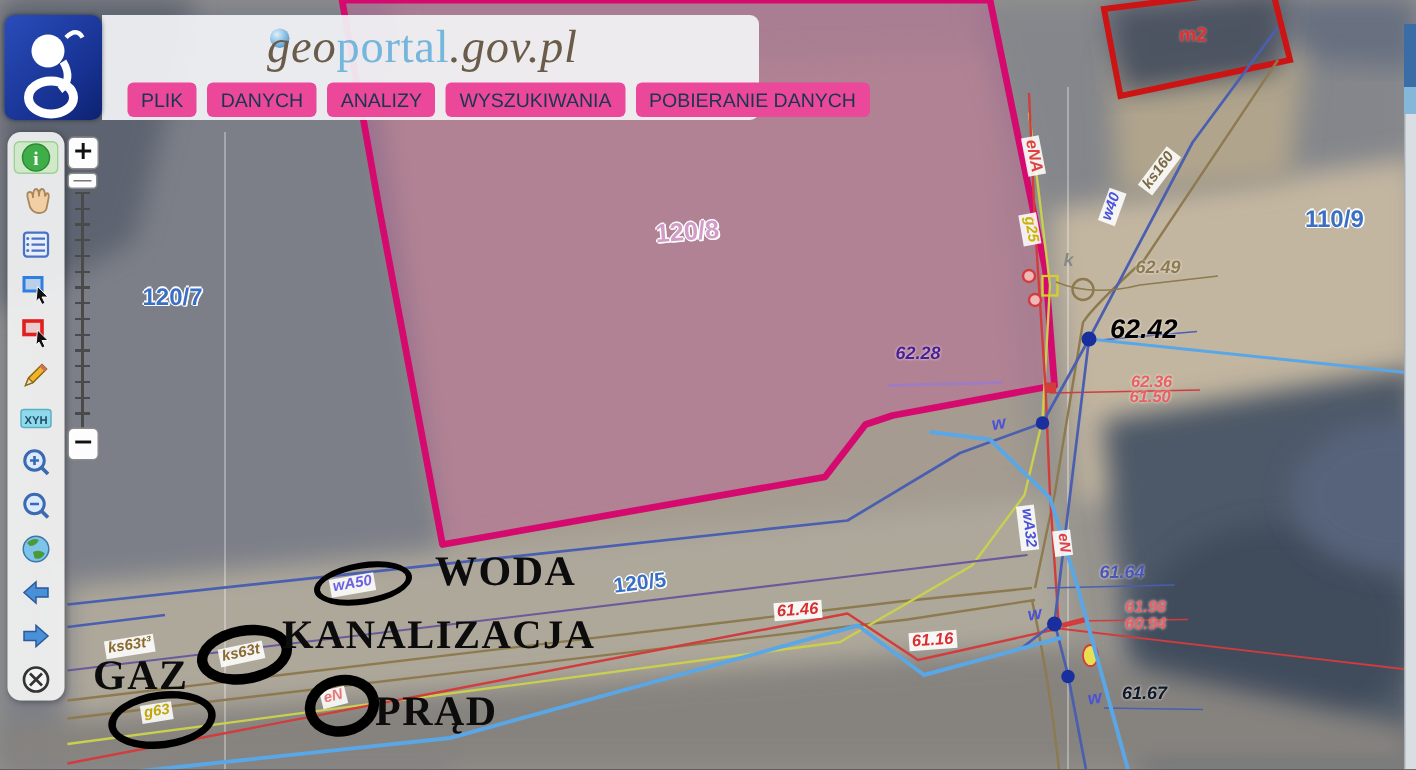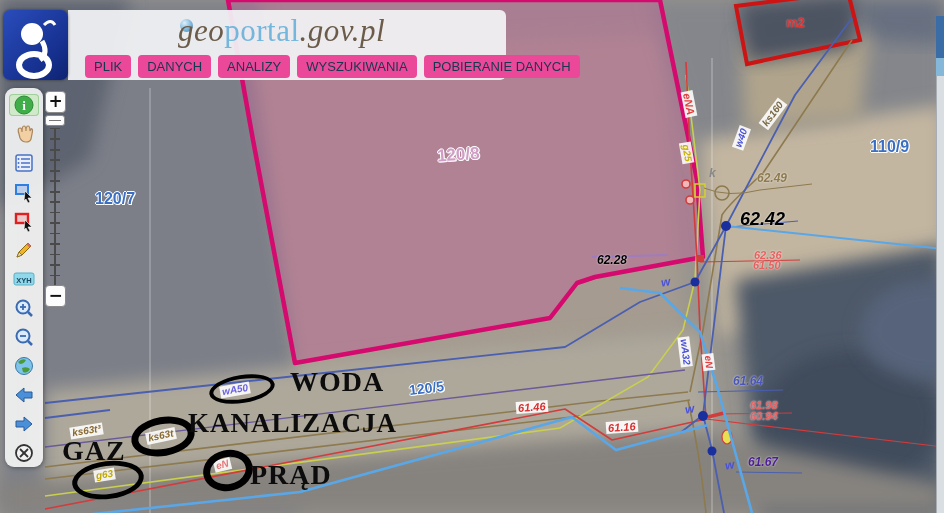--- a/index.html
+++ b/index.html
@@ -169,25 +169,25 @@
   <div class="lbl" style="left:700px;top:356px;transform:rotate(83deg);color:#e04040;">eN</div>
   <div class="lbl nobg" style="left:659px;top:276px;transform:rotate(-10deg);color:#4a52d8;font-size:12px;">w</div>
   <div class="lbl nobg" style="left:683px;top:403px;transform:rotate(-10deg);color:#4a52d8;font-size:12px;">w</div>
   <div class="lbl nobg" style="left:723px;top:459px;transform:rotate(-10deg);color:#4a52d8;font-size:12px;">w</div>
   <div class="lbl nobg" style="left:707px;top:167px;color:#888;font-size:12px;">k</div>
 
   <div class="elev" style="left:757px;top:171px;color:#8d7a4e;">62.49</div>
   <div class="elev" style="left:740px;top:209px;color:#000000;font-size:18px;">62.42</div>
   <div class="elev" style="left:754px;top:249px;color:#e86060;font-size:11px;">62.36</div>
   <div class="elev" style="left:753px;top:259px;color:#e86060;font-size:11px;">61.50</div>
-  <div class="elev" style="left:597px;top:253px;color:#000000;">62.28</div>
+  <div class="elev" style="left:597px;top:228px;color:#4c1d95;">62.28</div>
   <div class="elev" style="left:733px;top:374px;color:#4a55b8;">61.64</div>
   <div class="elev" style="left:750px;top:399px;color:#e86060;font-size:11px;">61.98</div>
   <div class="elev" style="left:750px;top:410px;color:#e86060;font-size:11px;">60.94</div>
-  <div class="elev" style="left:748px;top:455px;color:#4c1d95;">61.67</div>
+  <div class="elev" style="left:748px;top:455px;color:#0f172a;">61.67</div>
   <div class="elev" style="left:516px;top:401px;color:#d83030;font-size:11px;background:rgba(255,255,255,.9);padding:0 2px;transform:rotate(-4deg);">61.46</div>
   <div class="elev" style="left:606px;top:421px;color:#d83030;font-size:11px;background:rgba(255,255,255,.9);padding:0 2px;transform:rotate(-4deg);">61.16</div>
 
   <div class="ring" style="left:209px;top:375px;width:66px;height:28px;border-width:4px;transform:rotate(-9deg);"></div>
   <div class="ring" style="left:131px;top:417px;width:64px;height:39px;border-width:7px;transform:rotate(-10deg);"></div>
   <div class="ring" style="left:72px;top:461px;width:72px;height:38px;border-width:5px;transform:rotate(-7deg);"></div>
   <div class="ring" style="left:203px;top:450px;width:50px;height:41px;border-width:7px;transform:rotate(-12deg);"></div>
 
   <div class="ann" style="left:188px;top:408px;font-size:27px;">KANALIZACJA</div>
   <div class="ann" style="left:290px;top:366px;">WODA</div>

